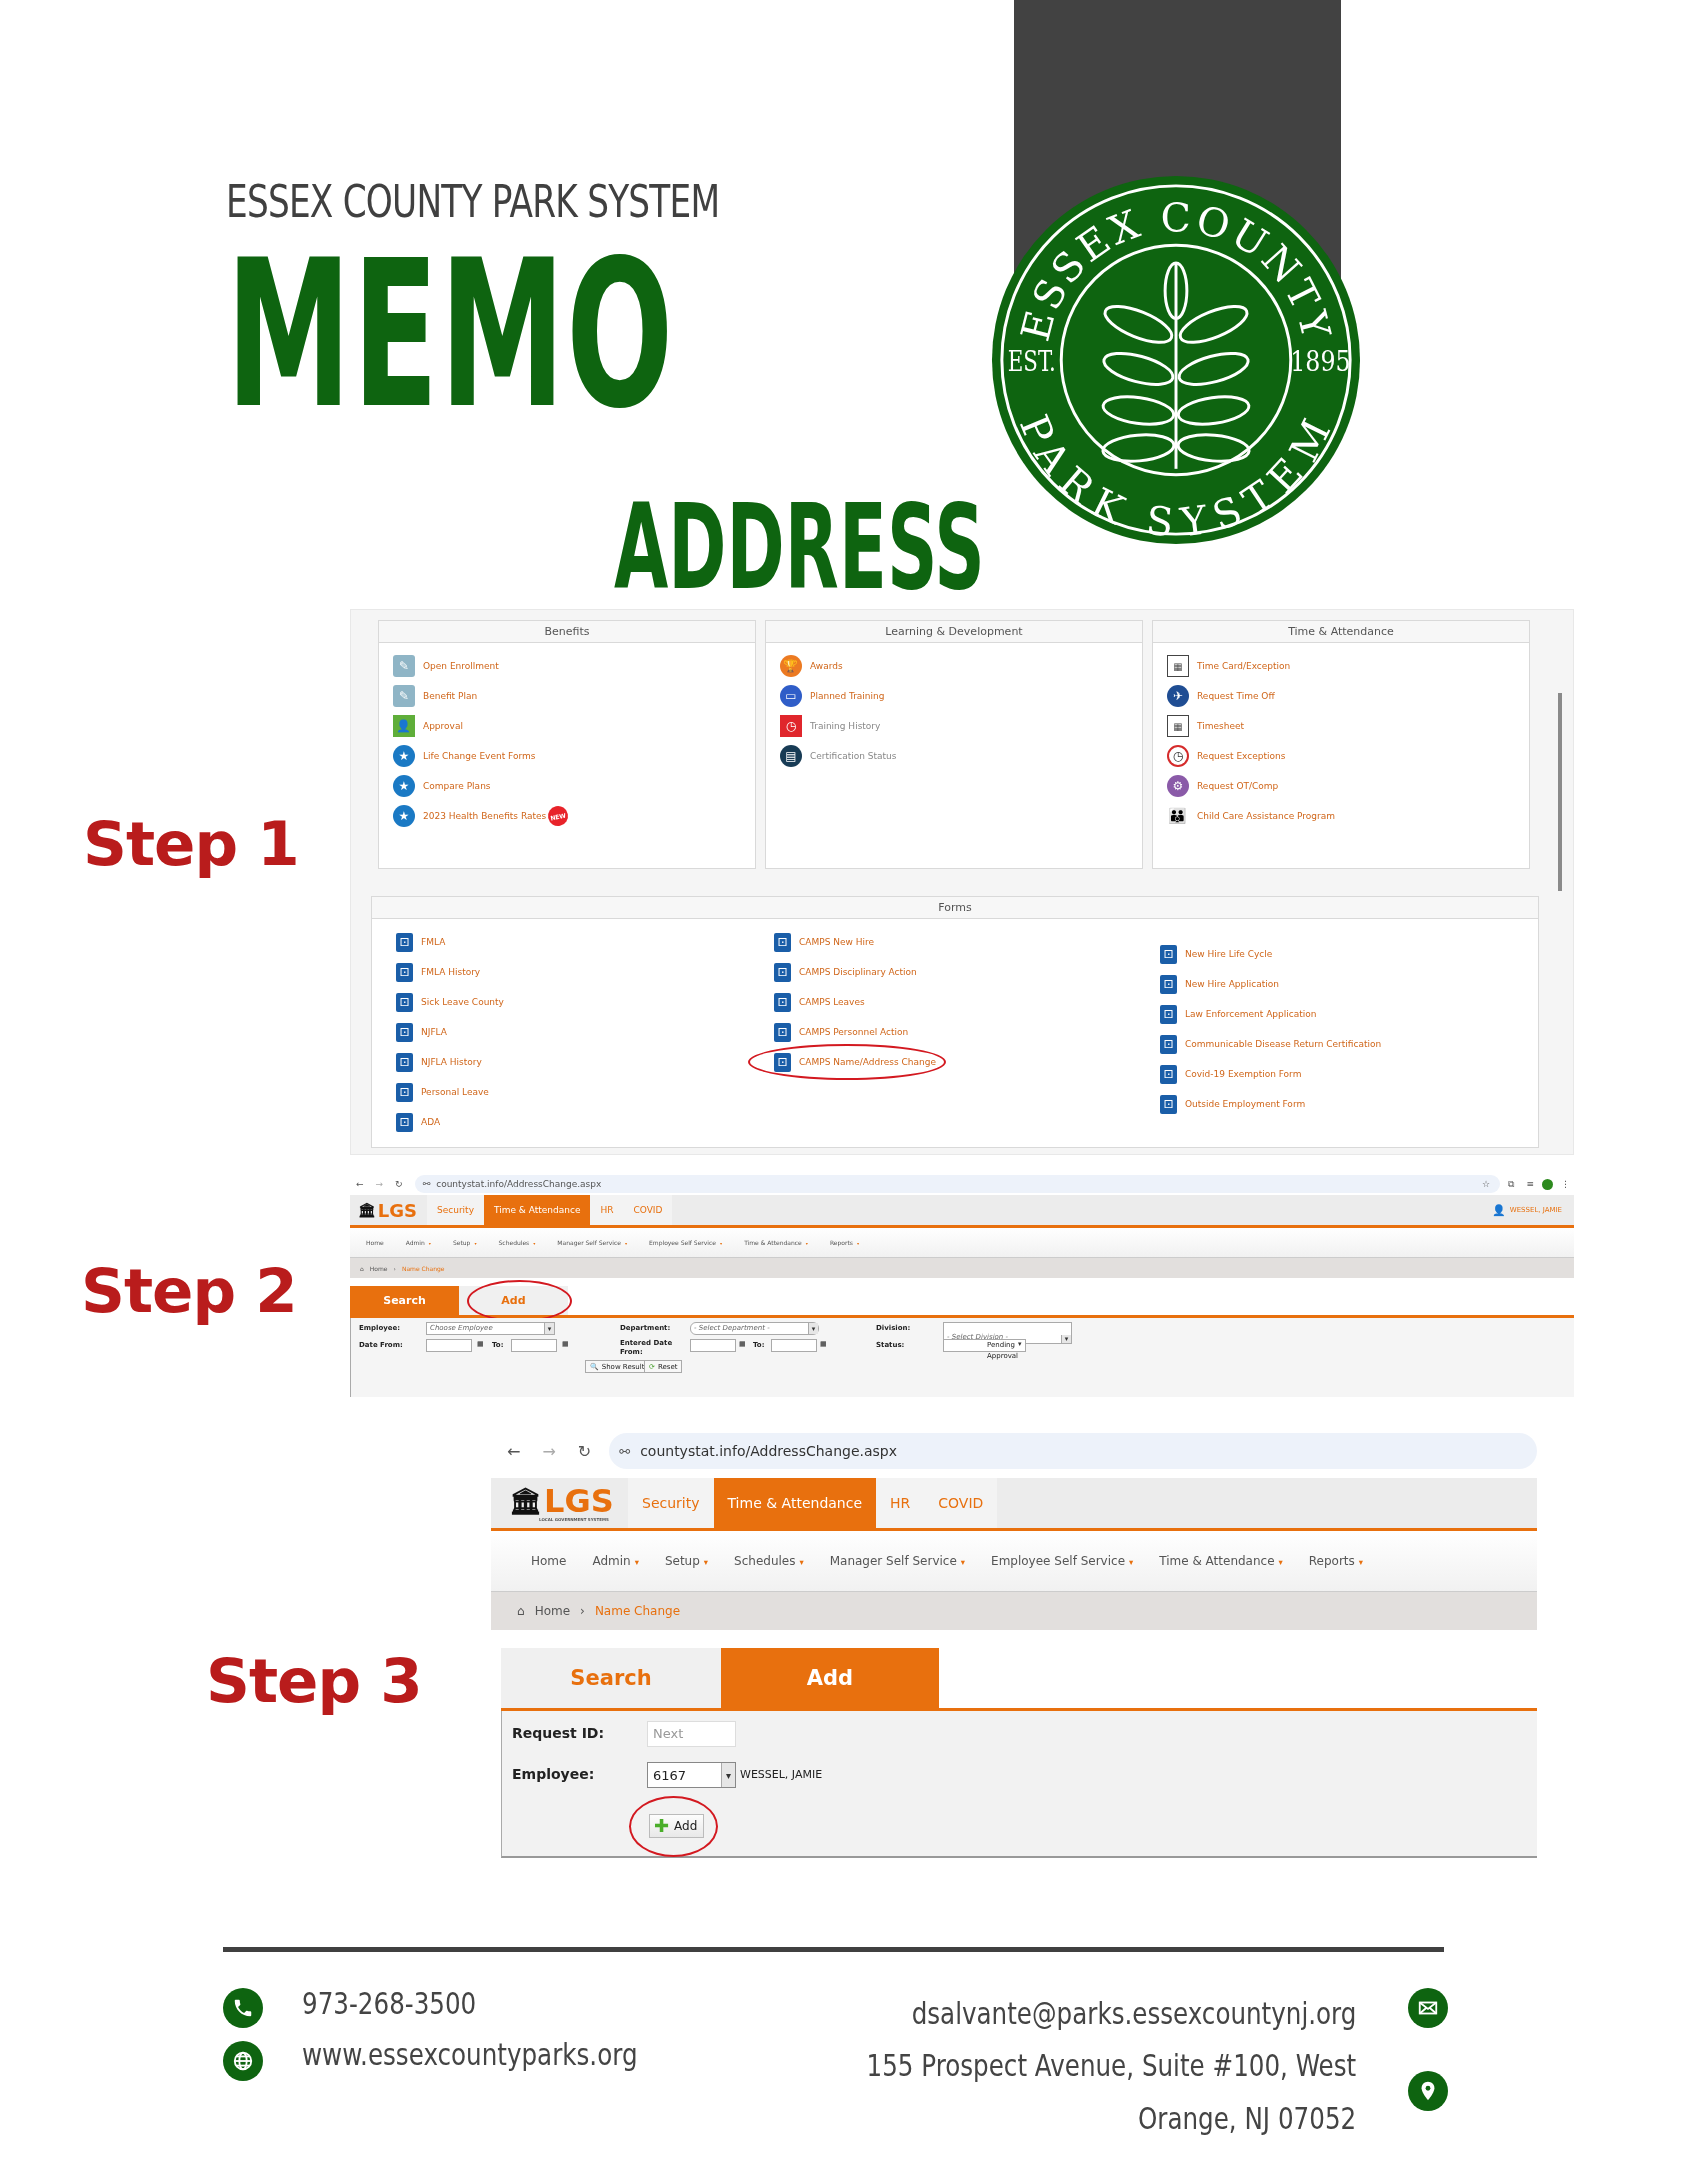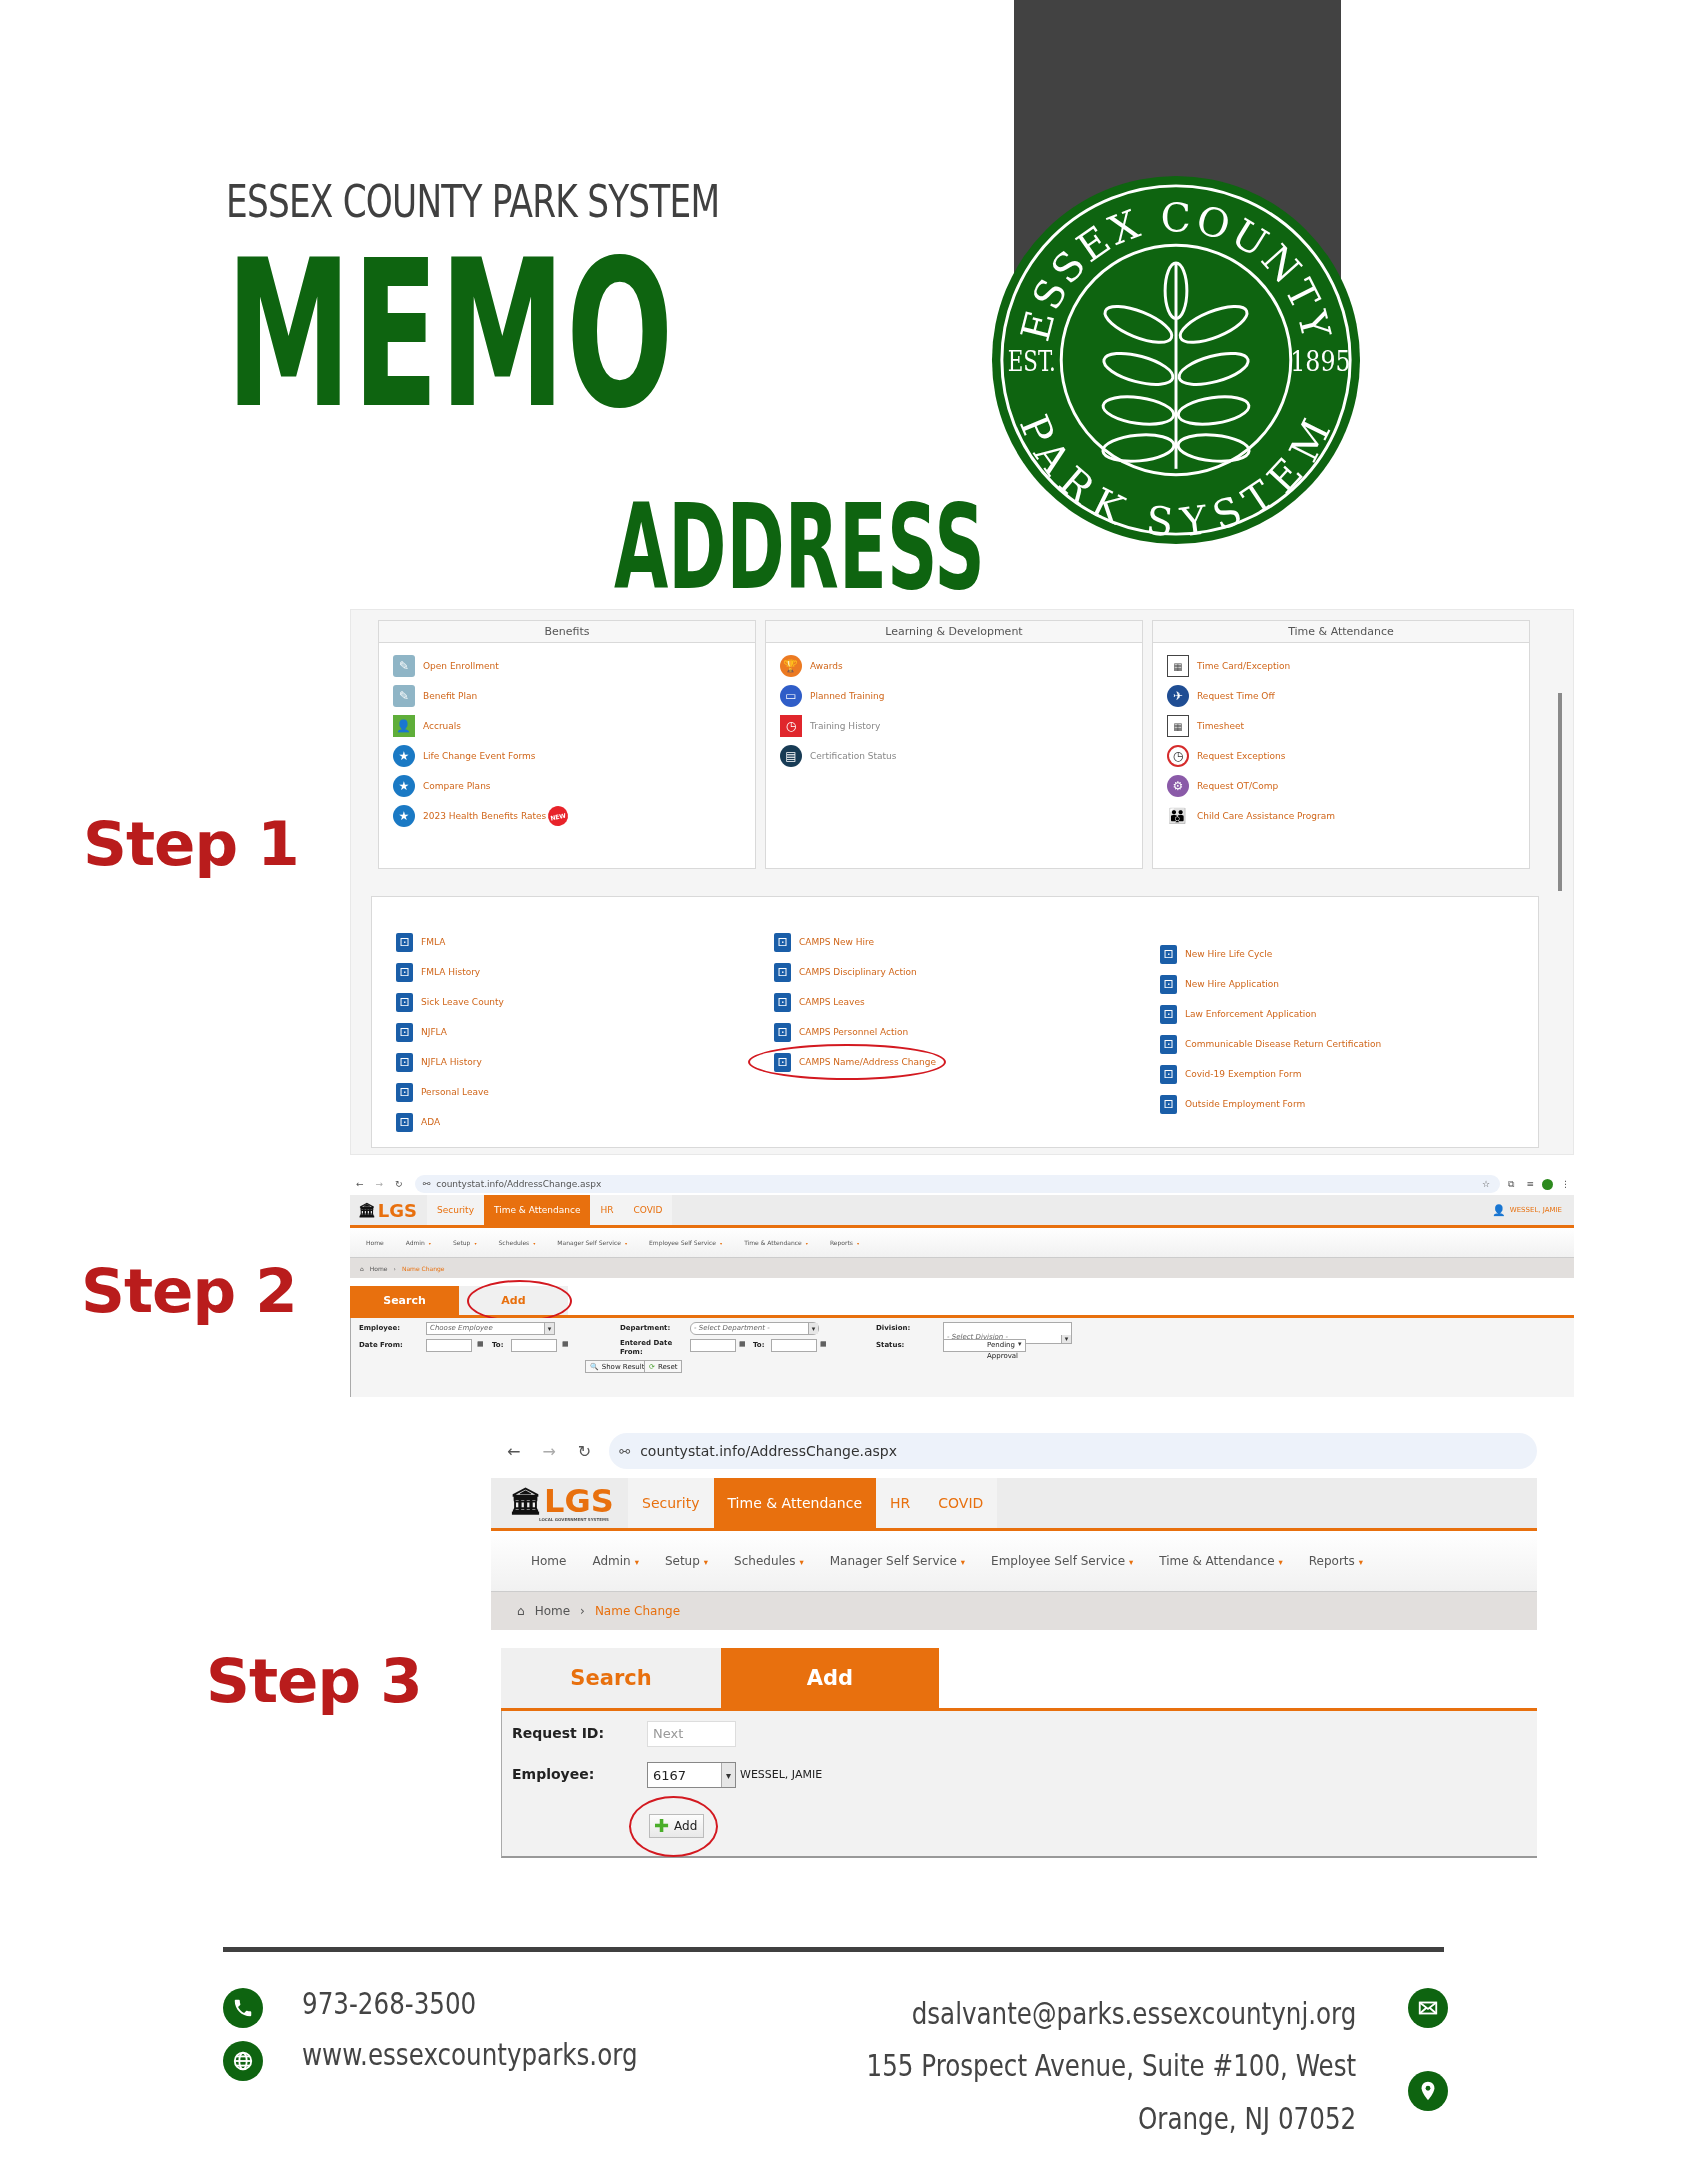--- a/index.html
+++ b/index.html
@@ -118,21 +118,21 @@
       <div class="link-item">
           <span class="ico" style="background:#8fb5c6;border-radius:3px;">✎</span>
           <span>Open Enrollment</span>
         </div>
       <div class="link-item">
           <span class="ico" style="background:#8fb5c6;border-radius:3px;">✎</span>
           <span>Benefit Plan</span>
         </div>
       <div class="link-item">
           <span class="ico" style="background:#5fae3a;">👤</span>
-          <span>Accruals</span>
+          <span>Approval</span>
         </div>
       <div class="link-item">
           <span class="ico ico-circle" style="background:#1a79c4;">★</span>
           <span>Life Change Event Forms</span>
         </div>
       <div class="link-item">
           <span class="ico ico-circle" style="background:#1a79c4;">★</span>
           <span>Compare Plans</span>
         </div>
       <div class="link-item">
@@ -189,20 +189,21 @@
           <span>Request OT/Comp</span>
         </div>
       <div class="link-item">
           <span class="ico" style="color:#8a4a2a;font-size:15px;">👪</span>
           <span>Child Care Assistance Program</span>
         </div>
     </div>
   </div>
 
   <div class="panel" style="left:20px; top:286px; width:1168px; height:252px;">
+    <div class="panel-head">Forms</div>
     <div style="position:absolute; left:8px; top:30px;">
       <div class="link-item">
           <span class="ico ico-form">⊡</span>
           <span>FMLA</span>
         </div>
       <div class="link-item">
           <span class="ico ico-form">⊡</span>
           <span>FMLA History</span>
         </div>
       <div class="link-item">

